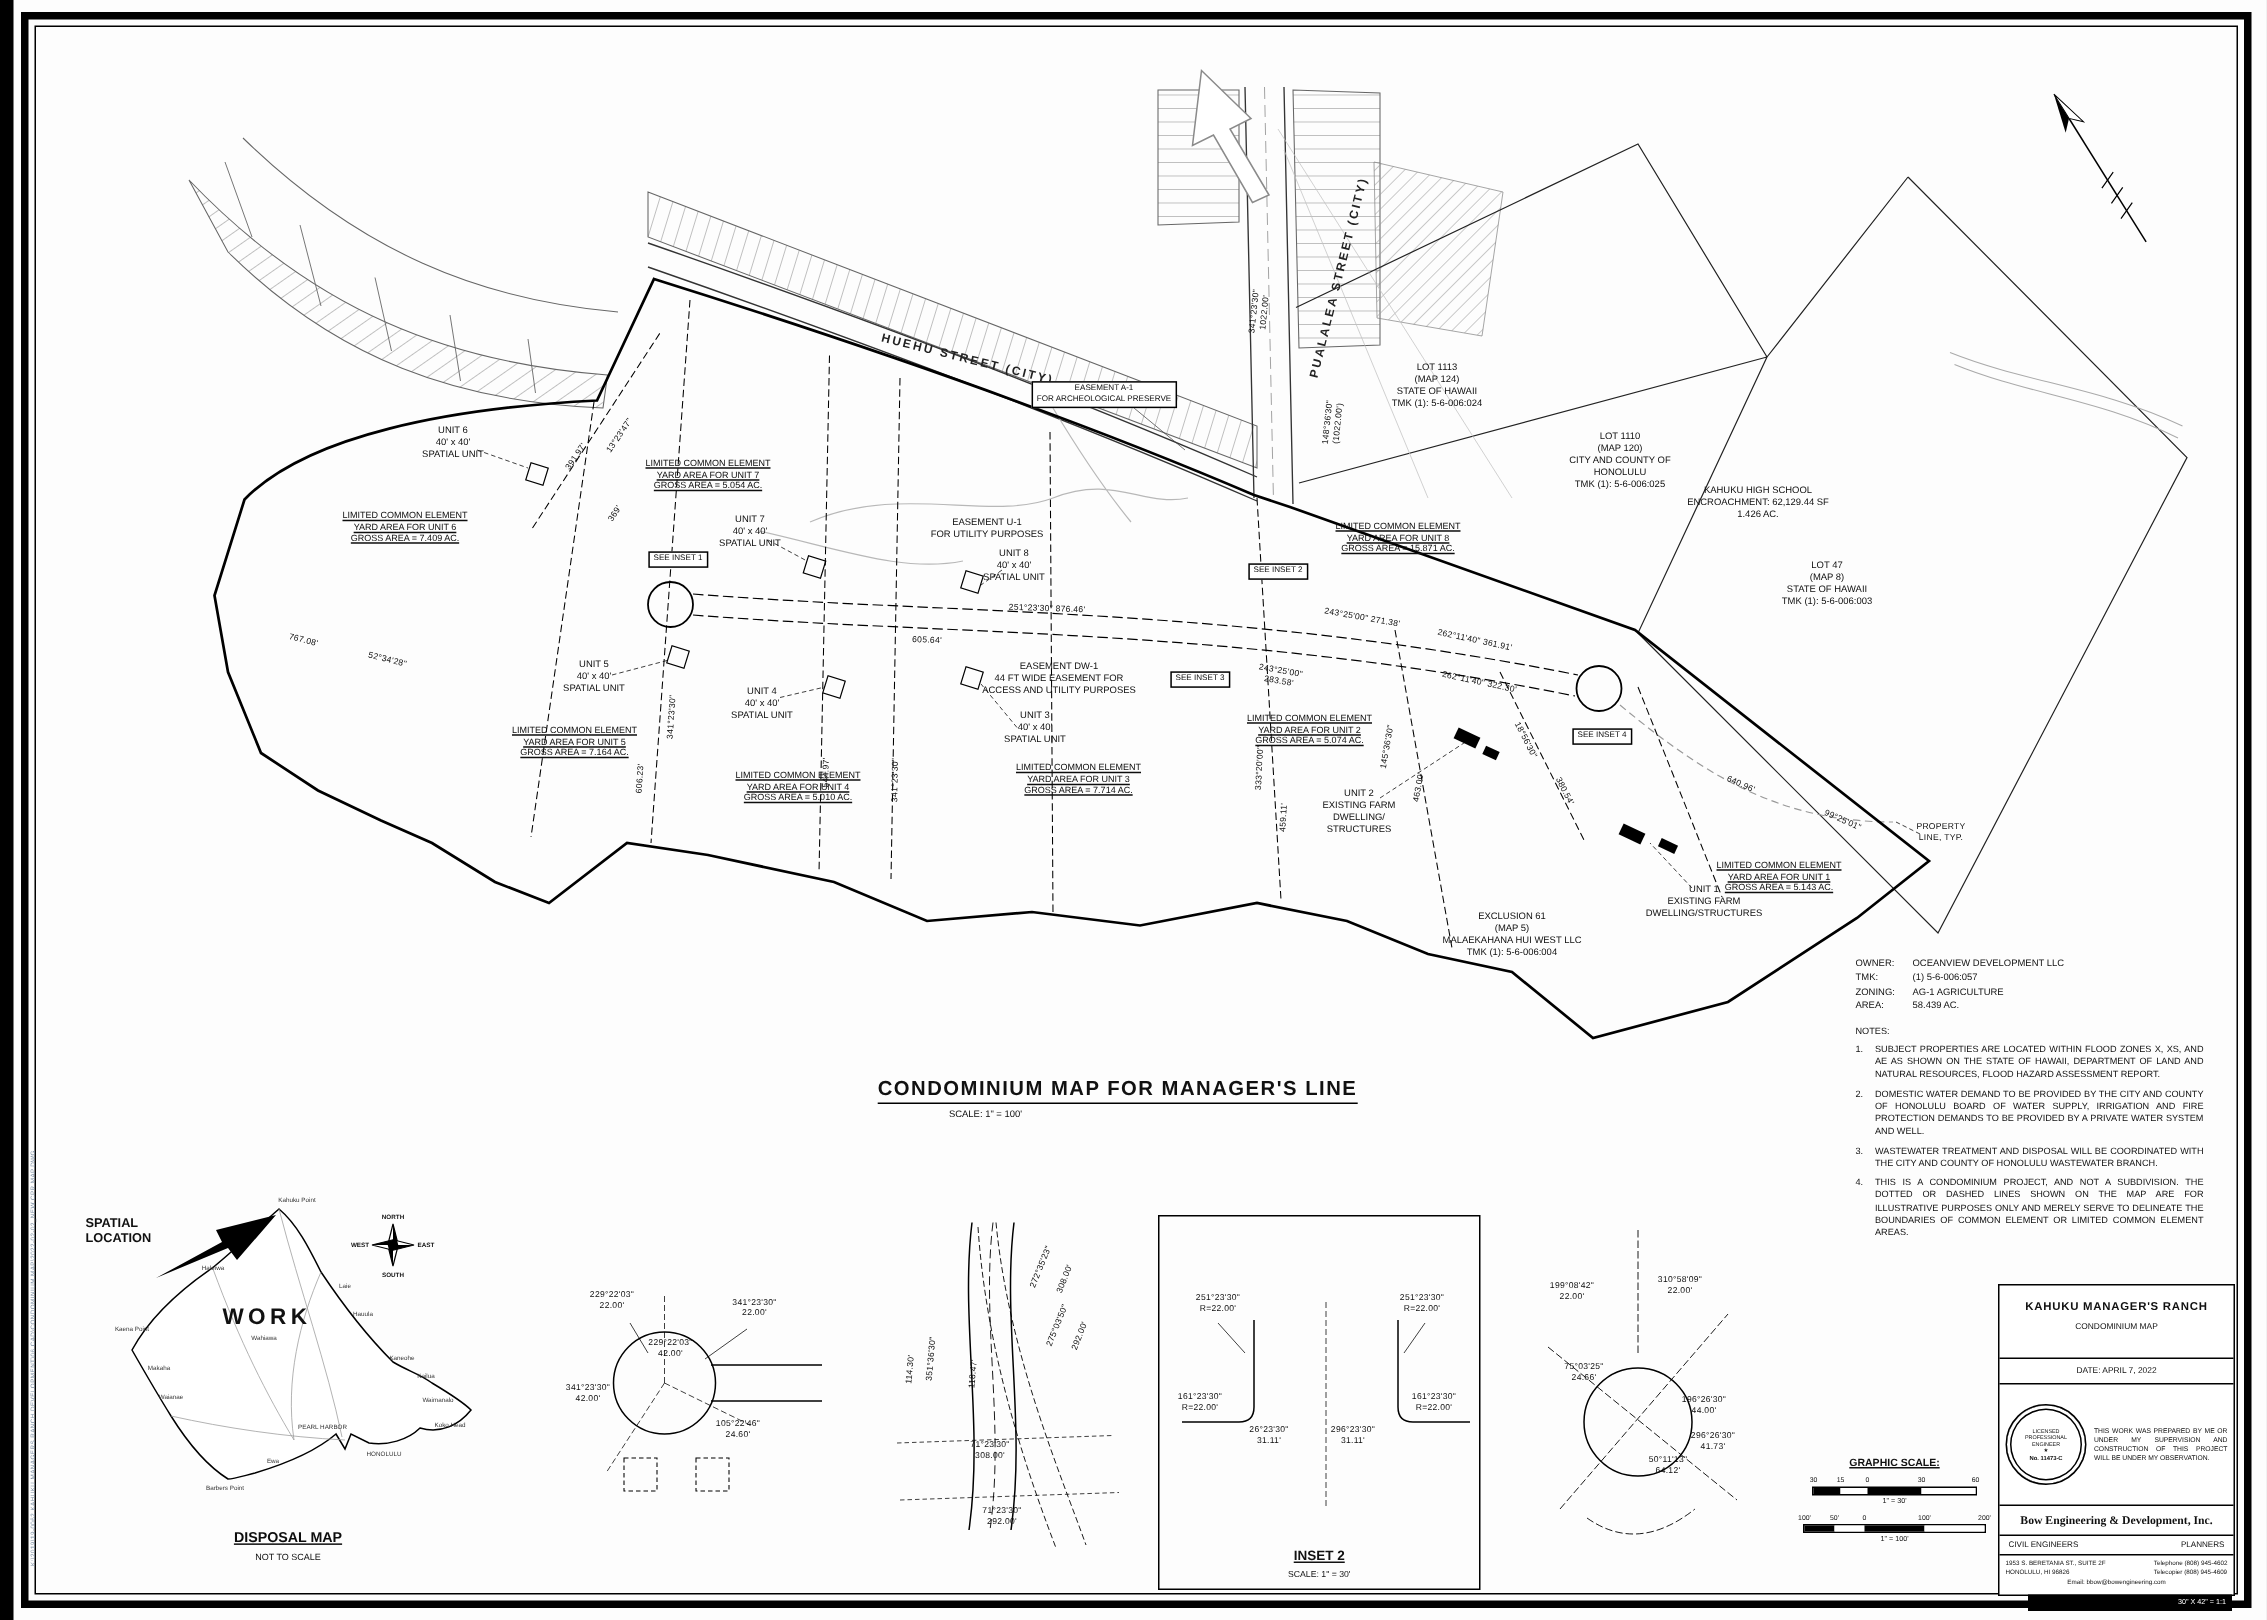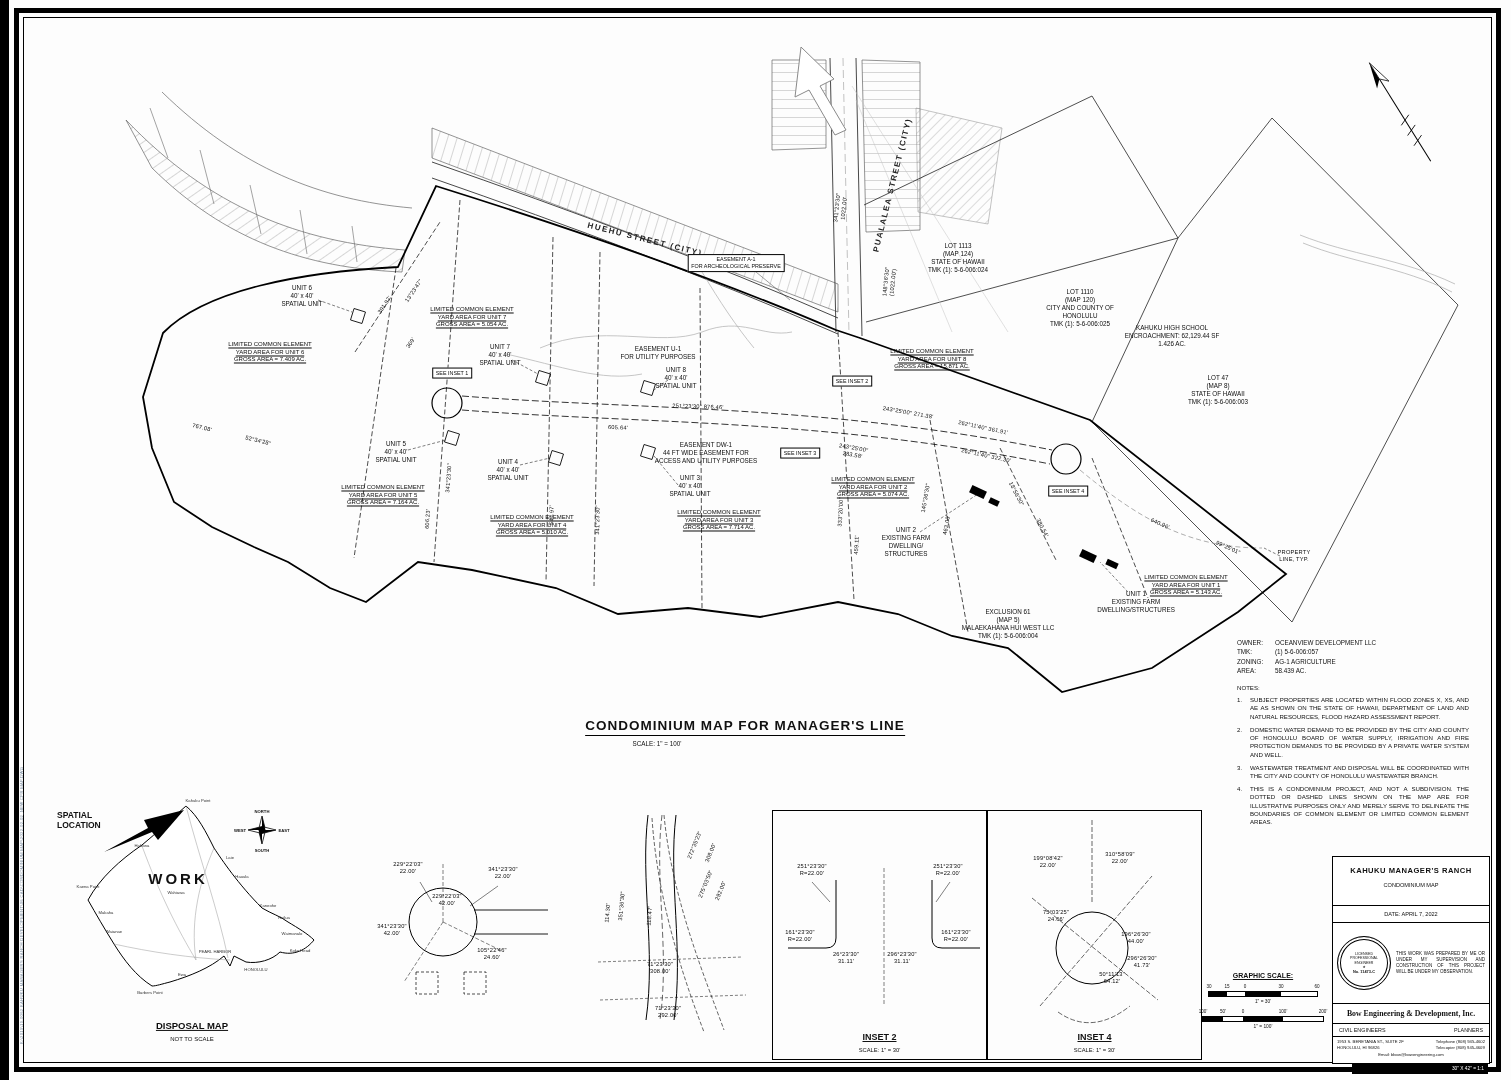--- a/index.html
+++ b/index.html
@@ -383,24 +383,20 @@
   <div class="place" style="left:88px;top:886px">Kaena Point</div>
   <div class="place" style="left:142px;top:845px">Haleiwa</div>
   <div class="place" style="left:176px;top:892px">Wahiawa</div>
   <div class="ml vic-title" style="left:192px;top:1026px">DISPOSAL MAP</div>
   <div class="ml vic-sub" style="left:192px;top:1040px">NOT TO SCALE</div>
 
   <div class="inset-box" style="left:772px;top:810px;width:213px;height:248px">
     <div class="inset-title">INSET 2</div>
     <div class="inset-scale">SCALE:  1" = 30'</div>
   </div>
-  <div class="inset-box" style="left:987px;top:810px;width:213px;height:248px">
-    <div class="inset-title">INSET 4</div>
-    <div class="inset-scale">SCALE:  1" = 30'</div>
-  </div>
 
   <div class="ml b" style="left:408px;top:868px">229°22'03"
 22.00'</div>
   <div class="ml b" style="left:503px;top:873px">341°23'30"
 22.00'</div>
   <div class="ml b" style="left:447px;top:900px">229°22'03"
 42.00'</div>
   <div class="ml b" style="left:392px;top:930px">341°23'30"
 42.00'</div>
   <div class="ml b" style="left:492px;top:954px">105°22'46"

